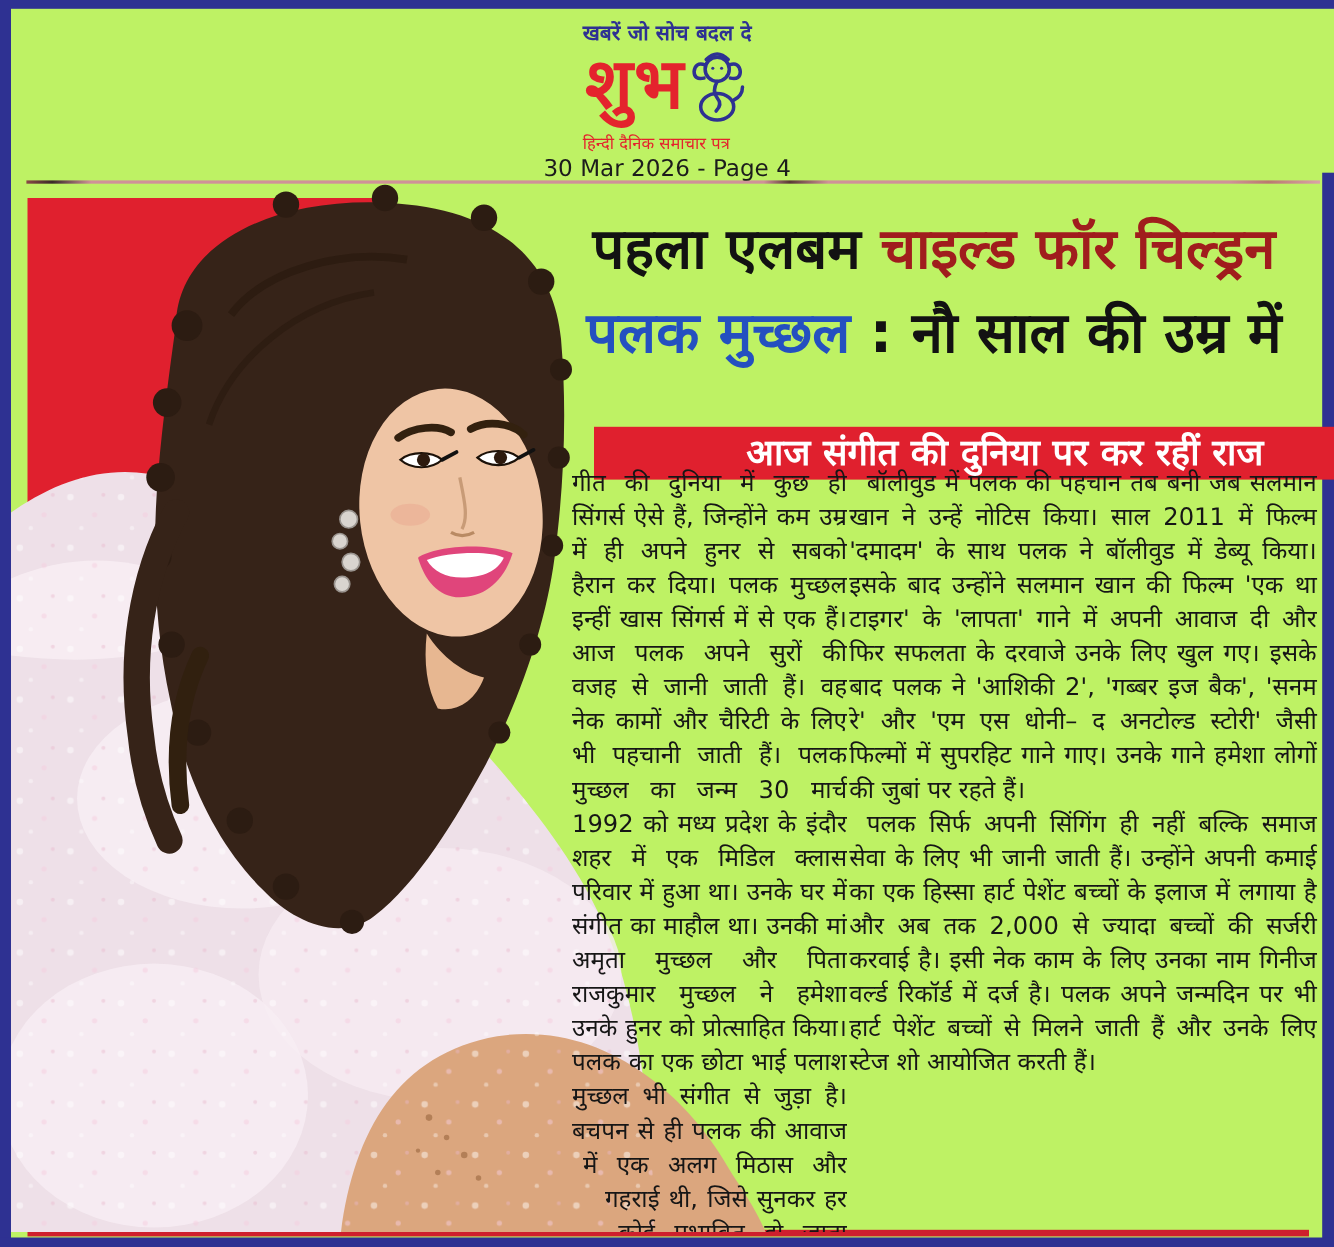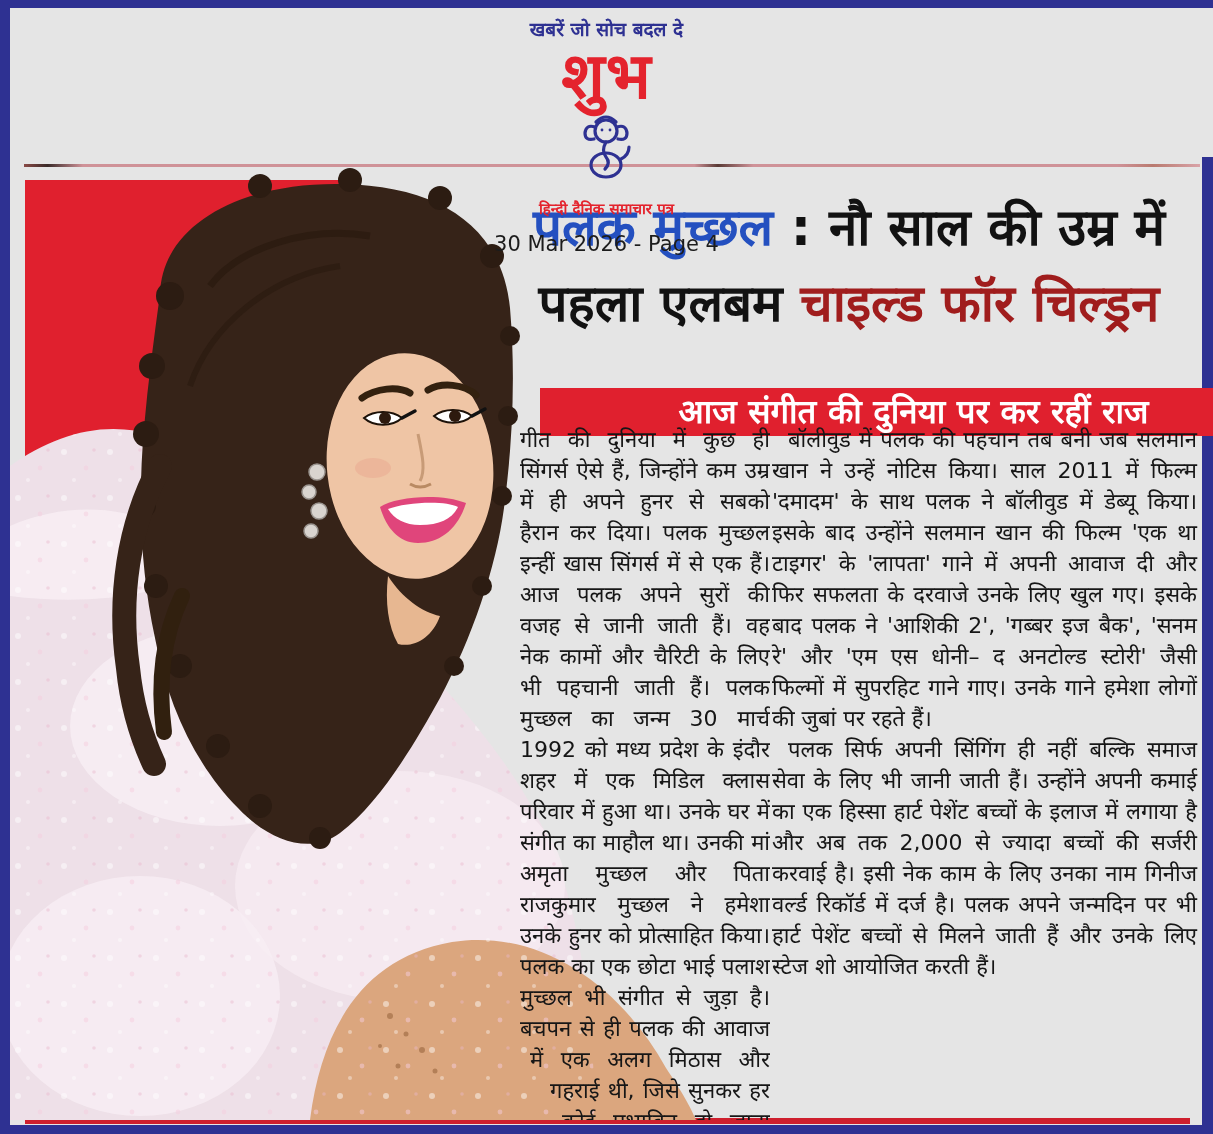--- a/index.html
+++ b/index.html
@@ -1,37 +1,37 @@
 <!DOCTYPE html>
 <html><head>
 <meta charset="utf-8">
 <style>
   html,body{margin:0;padding:0;background:#888;}
-  .page{position:relative;width:1213px;height:1134px;background:#e5e5e5;overflow:hidden;
+  .page{position:relative;width:1213px;height:1134px;background:#bef264;overflow:hidden;
         font-family:"DejaVu Sans","Liberation Sans",sans-serif;margin:0 auto;}
 
   
   .bar-top{position:absolute;left:0;top:0;width:1213px;height:8px;background:#2e3192;}
   .bar-left{position:absolute;left:0;top:0;width:10px;height:1134px;background:#2e3192;}
   .bar-right{position:absolute;left:1202px;top:157px;width:11px;height:977px;background:#2e3192;}
   .bar-bottom{position:absolute;left:0;top:1125px;width:1213px;height:9px;background:#2e3192;}
   .line-bottom-red{position:absolute;left:25px;top:1118px;width:1165px;height:6px;background:#ce1f2d;}
   .line-top-red{position:absolute;left:24px;top:164px;width:1176px;height:3px;
       background:linear-gradient(90deg,#8a4a46 0%,#3a2a28 2%,#cf9298 5%,#cf9298 57%,#5a3a35 59%,#cf9298 62%,#cf9298 93%,#b97a6f 96%,#d9a3a8 100%);}
 
   
   .header{position:absolute;left:0;top:8px;width:1213px;text-align:center;z-index:4;}
   .logo-block{display:inline-block;margin-top:8px;}
   .logo-tagline{color:#2e3192;font-weight:bold;font-size:19px;text-align:right;margin-bottom:1px;}
-  .logo-row{display:flex;align-items:center;justify-content:center;gap:1px;flex-direction:column;}
+  .logo-row{display:flex;align-items:center;justify-content:center;gap:1px;}
   .logo-word{color:#e4232d;font-size:64px;font-weight:bold;line-height:1.05;letter-spacing:1px;}
   .ganesh{width:54px;height:70px;margin:0 2px;}
-  .logo-sub{color:#e4232d;font-weight:bold;font-size:15px;text-align:center;margin-top:17px;}
+  .logo-sub{color:#e4232d;font-weight:normal;font-size:15px;text-align:left;margin-top:6px;}
   .site-line{font-size:23px;color:#1c1c1c;margin-top:7px;line-height:1.1;}
-  .date-line{font-size:21px;color:#1c1c1c;margin-top:15px;line-height:1.1;}
+  .date-line{font-size:21px;color:#1c1c1c;margin-top:3px;line-height:1.1;}
 
   
   .photo{position:absolute;left:10px;top:166px;width:760px;height:954px;z-index:1;}
 
   
   .headline{position:absolute;left:498px;top:190px;width:702px;z-index:3;text-align:center;
             font-weight:bold;color:#121212;}
   .headline .hl-line{font-size:51px;line-height:76px;white-space:nowrap;}
   .hl-blue{color:#2450c0;}
   .hl-red{color:#a01d1d;}
@@ -161,22 +161,22 @@
 
     <g fill="#d9d4cf" stroke="#9a948f" stroke-width="1.5">
       <circle cx="307" cy="306" r="8"></circle>
         <circle cx="299" cy="326" r="7"></circle>
       <circle cx="309" cy="345" r="8"></circle>
         <circle cx="301" cy="365" r="7"></circle>
     </g>
   </svg>
 
   <div class="headline">
+    <div class="hl-line"><span>पहला एलबम </span><span class="hl-red">चाइल्ड फॉर चिल्ड्रन</span></div>
     <div class="hl-line"><span class="hl-blue">पलक मुच्छल</span><span> : </span><span>नौ साल की उम्र में</span></div>
-    <div class="hl-line"><span>पहला एलबम </span><span class="hl-red">चाइल्ड फॉर चिल्ड्रन</span></div>
   </div>
 
   <div class="subheadline">आज संगीत की दुनिया पर कर रहीं राज</div>
 
   <div class="columns">
     <div class="col1">
       <div class="spacer" style="width:100px;height:62px" aria-hidden="true"></div>
       <div class="spacer" style="width:5px" aria-hidden="true"></div>
       <div class="spacer" style="width:8px" aria-hidden="true"></div>
       <div class="spacer" style="width:35px" aria-hidden="true"></div>

